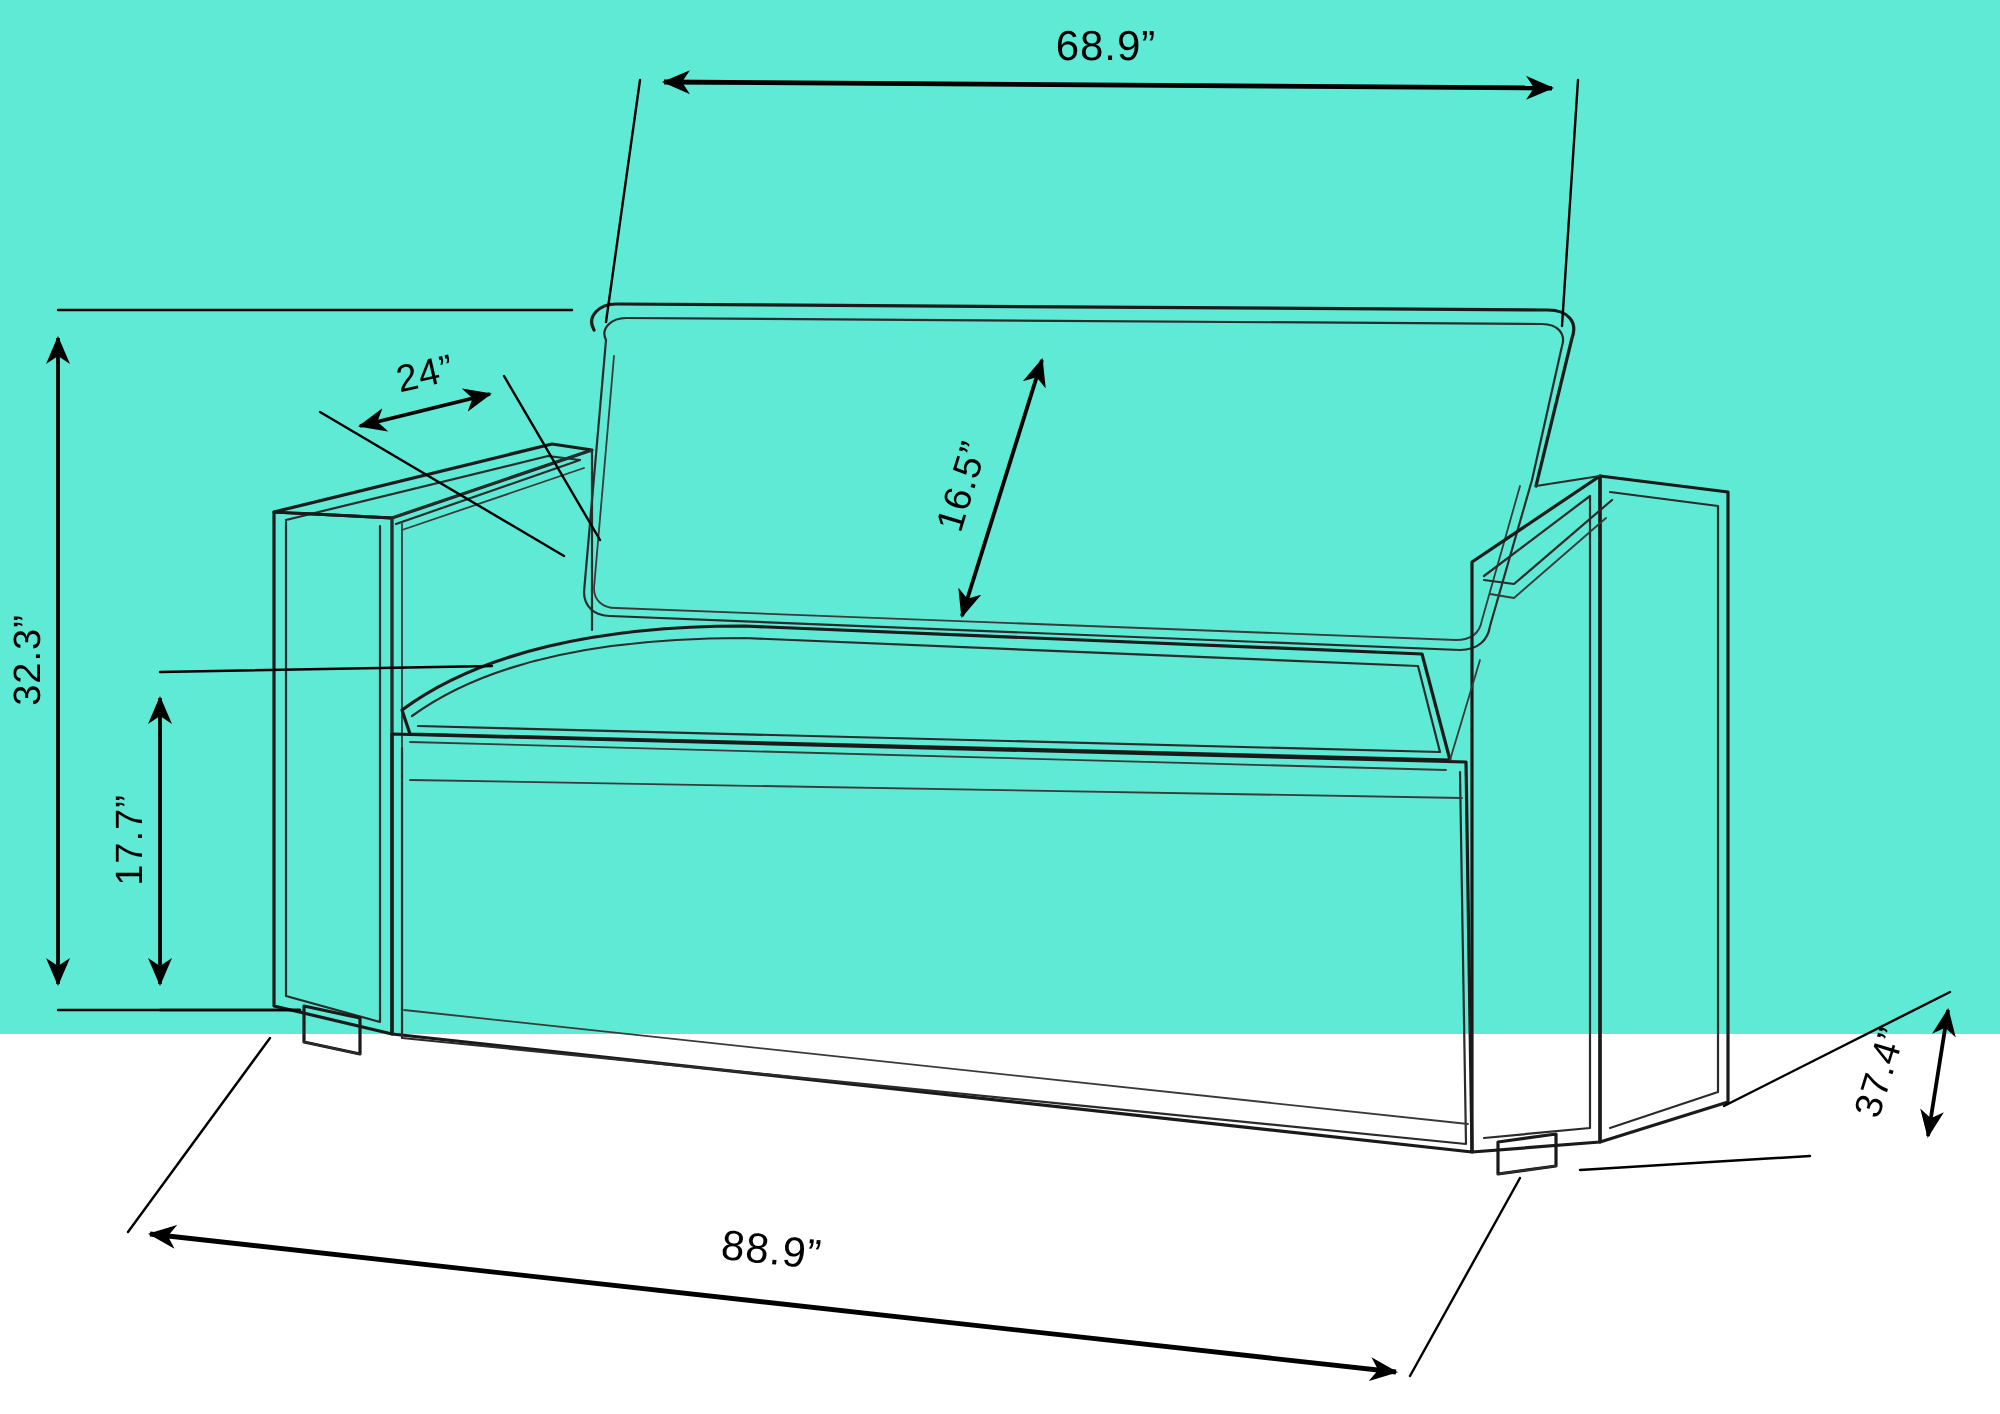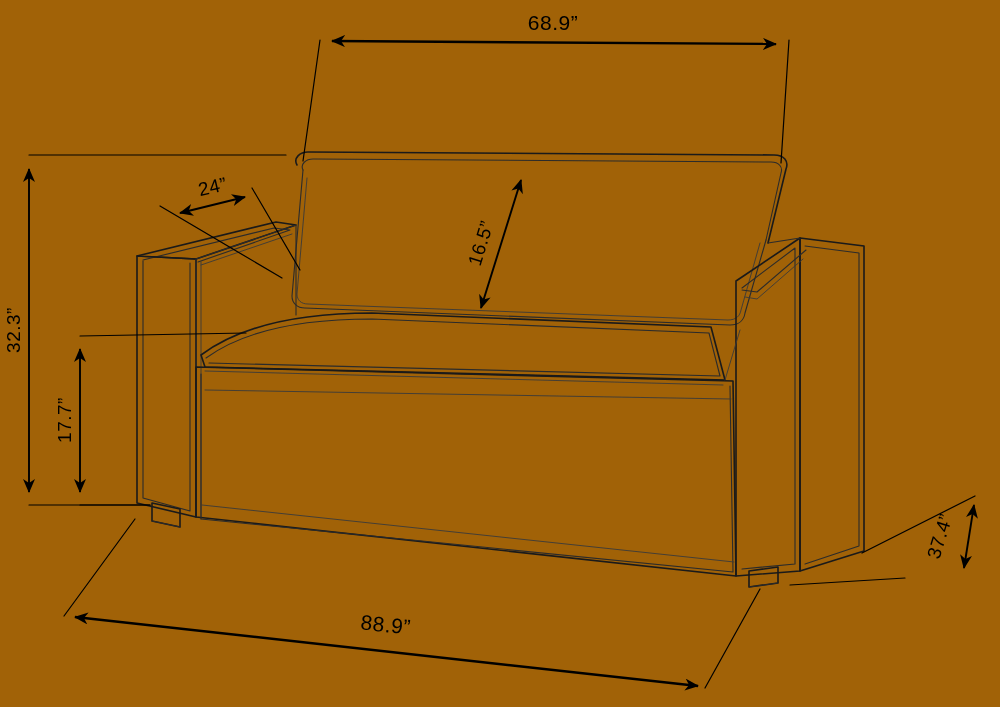--- a/index.html
+++ b/index.html
@@ -9,22 +9,22 @@
   }
   body {
     width: 1000px;
     height: 707px;
     font-family: "Liberation Sans", sans-serif;
     overflow: hidden;
   }
   #canvas-wrap {
     position: relative;
     width: 1000px;
-    height: 707px;
-    background: #a16207;
+    height: 517px;
+    background: #5eead4;
   }
   svg#drawing {
     display: block;
     width: 1000px;
     height: 707px;
   }
   .furniture-outline {
     fill: none;
     stroke: #1a1a1a;
     stroke-width: 1.6;

